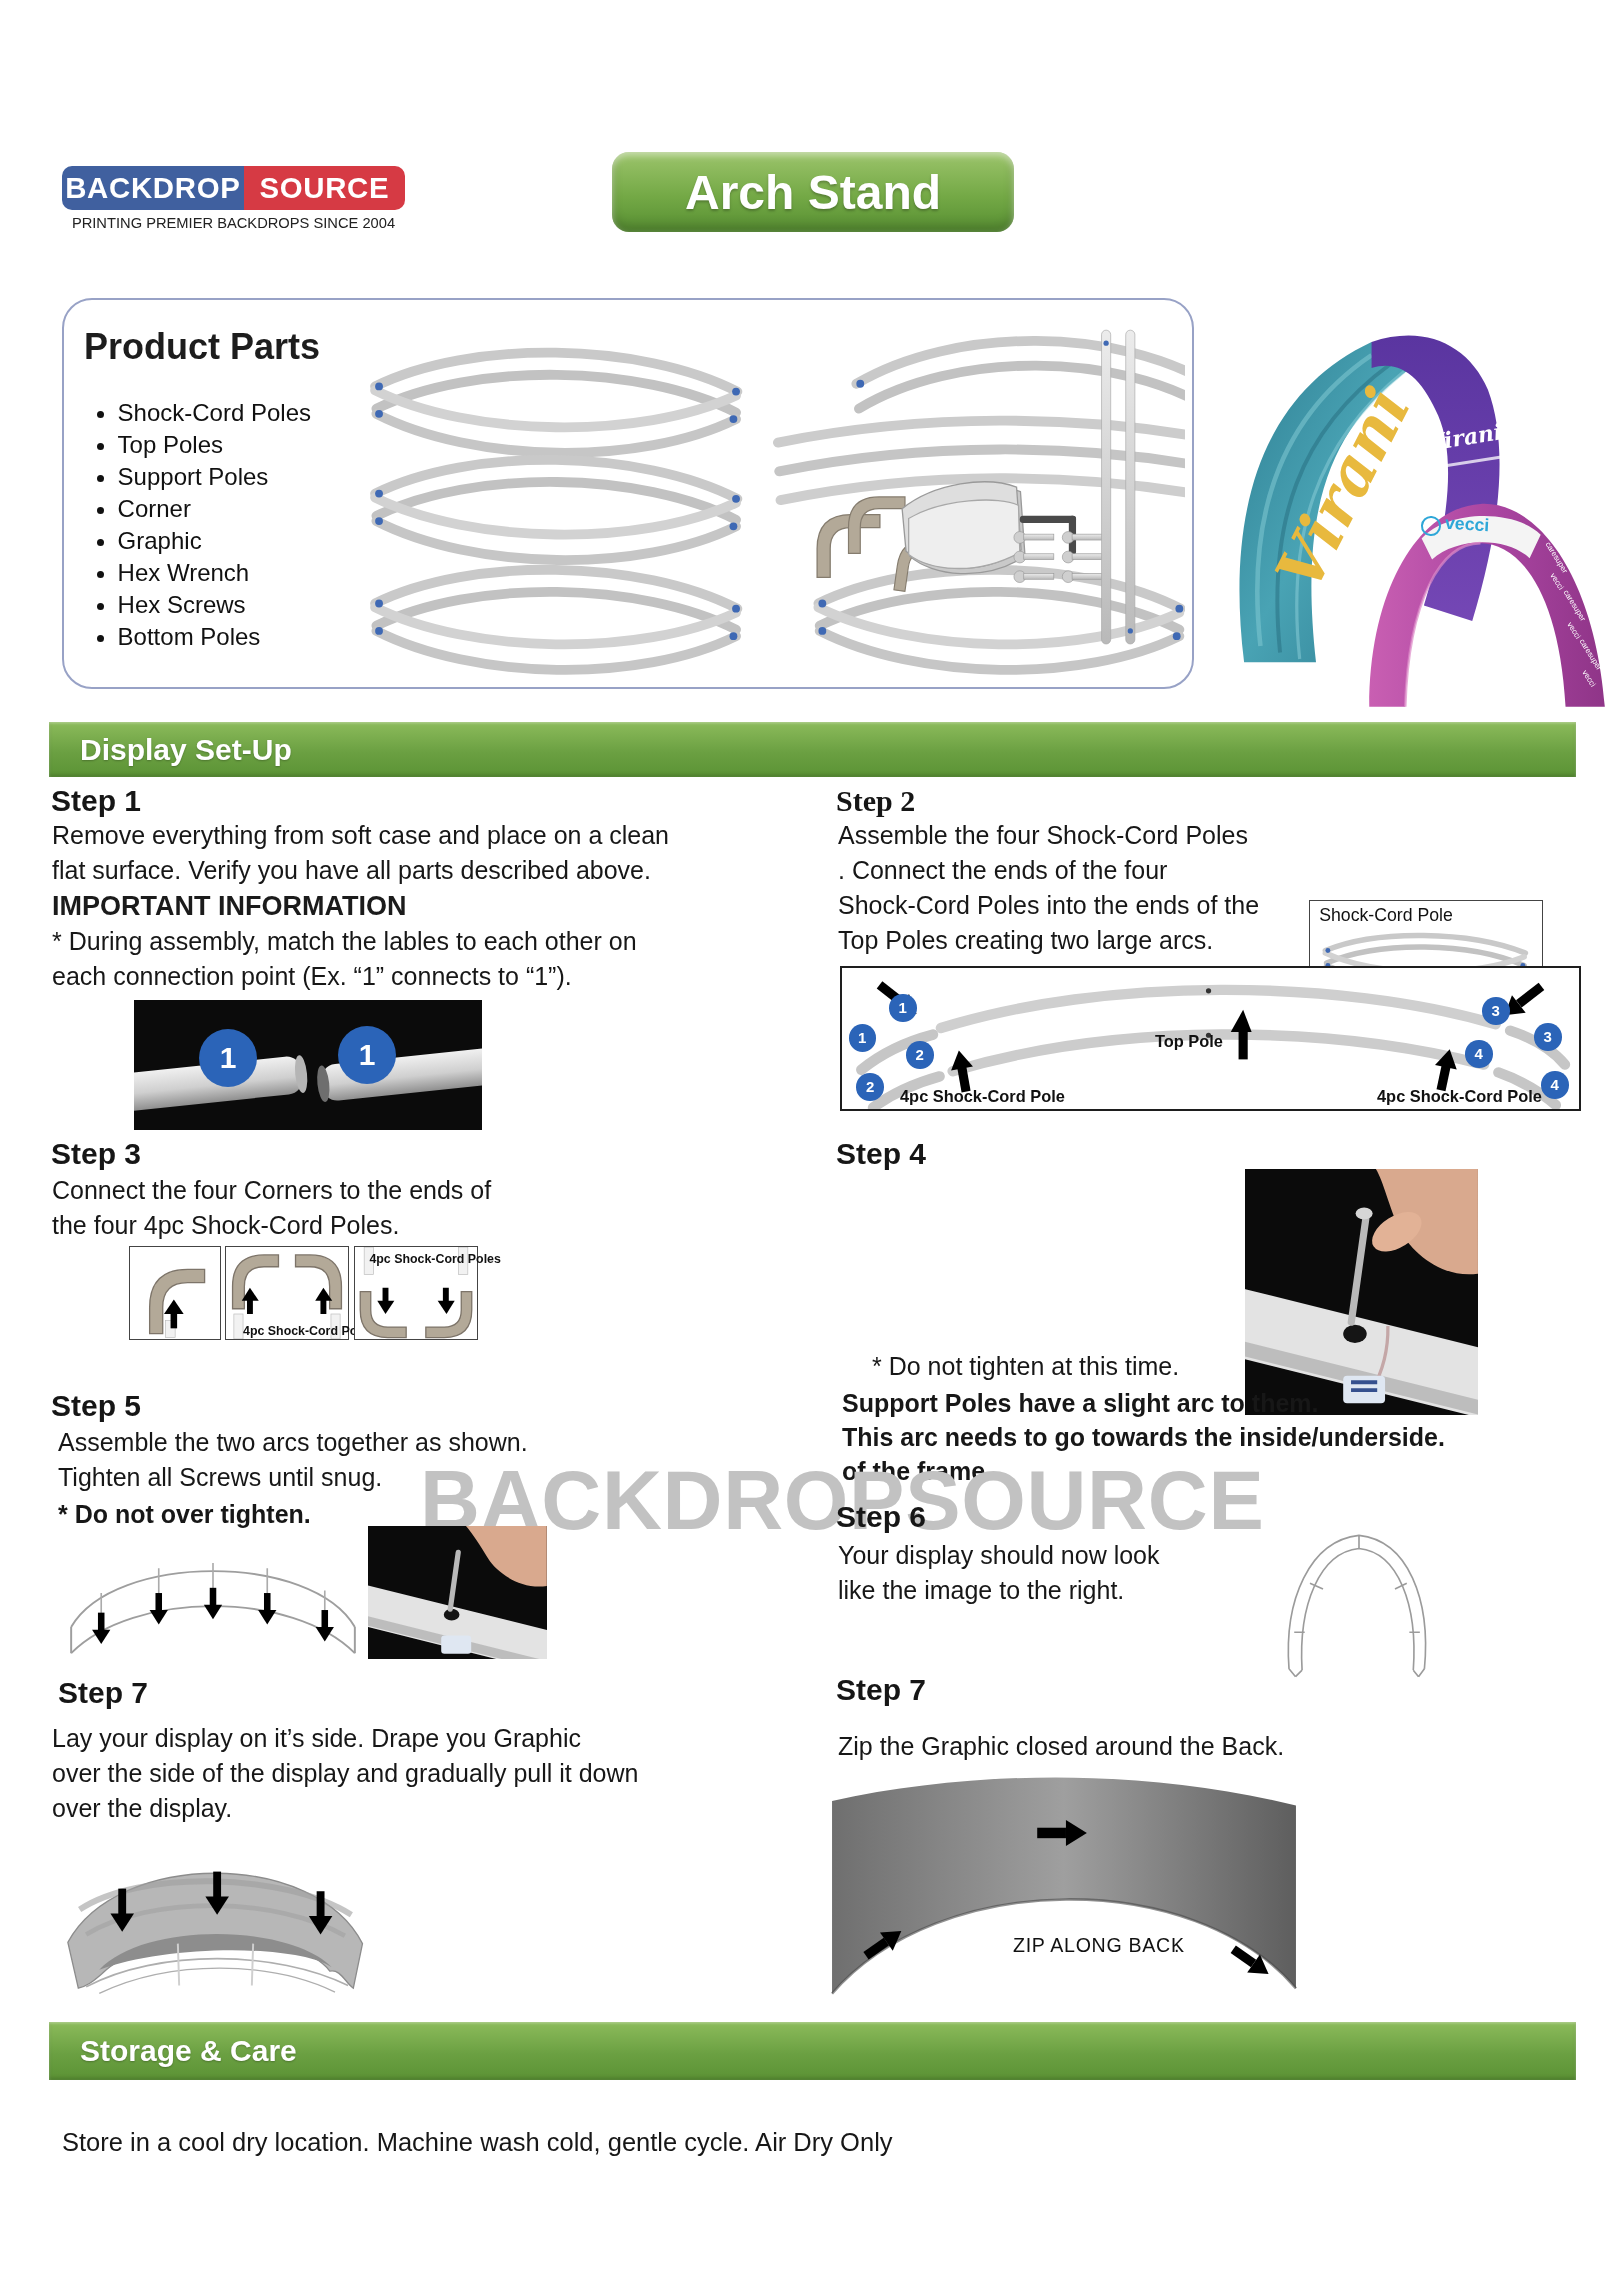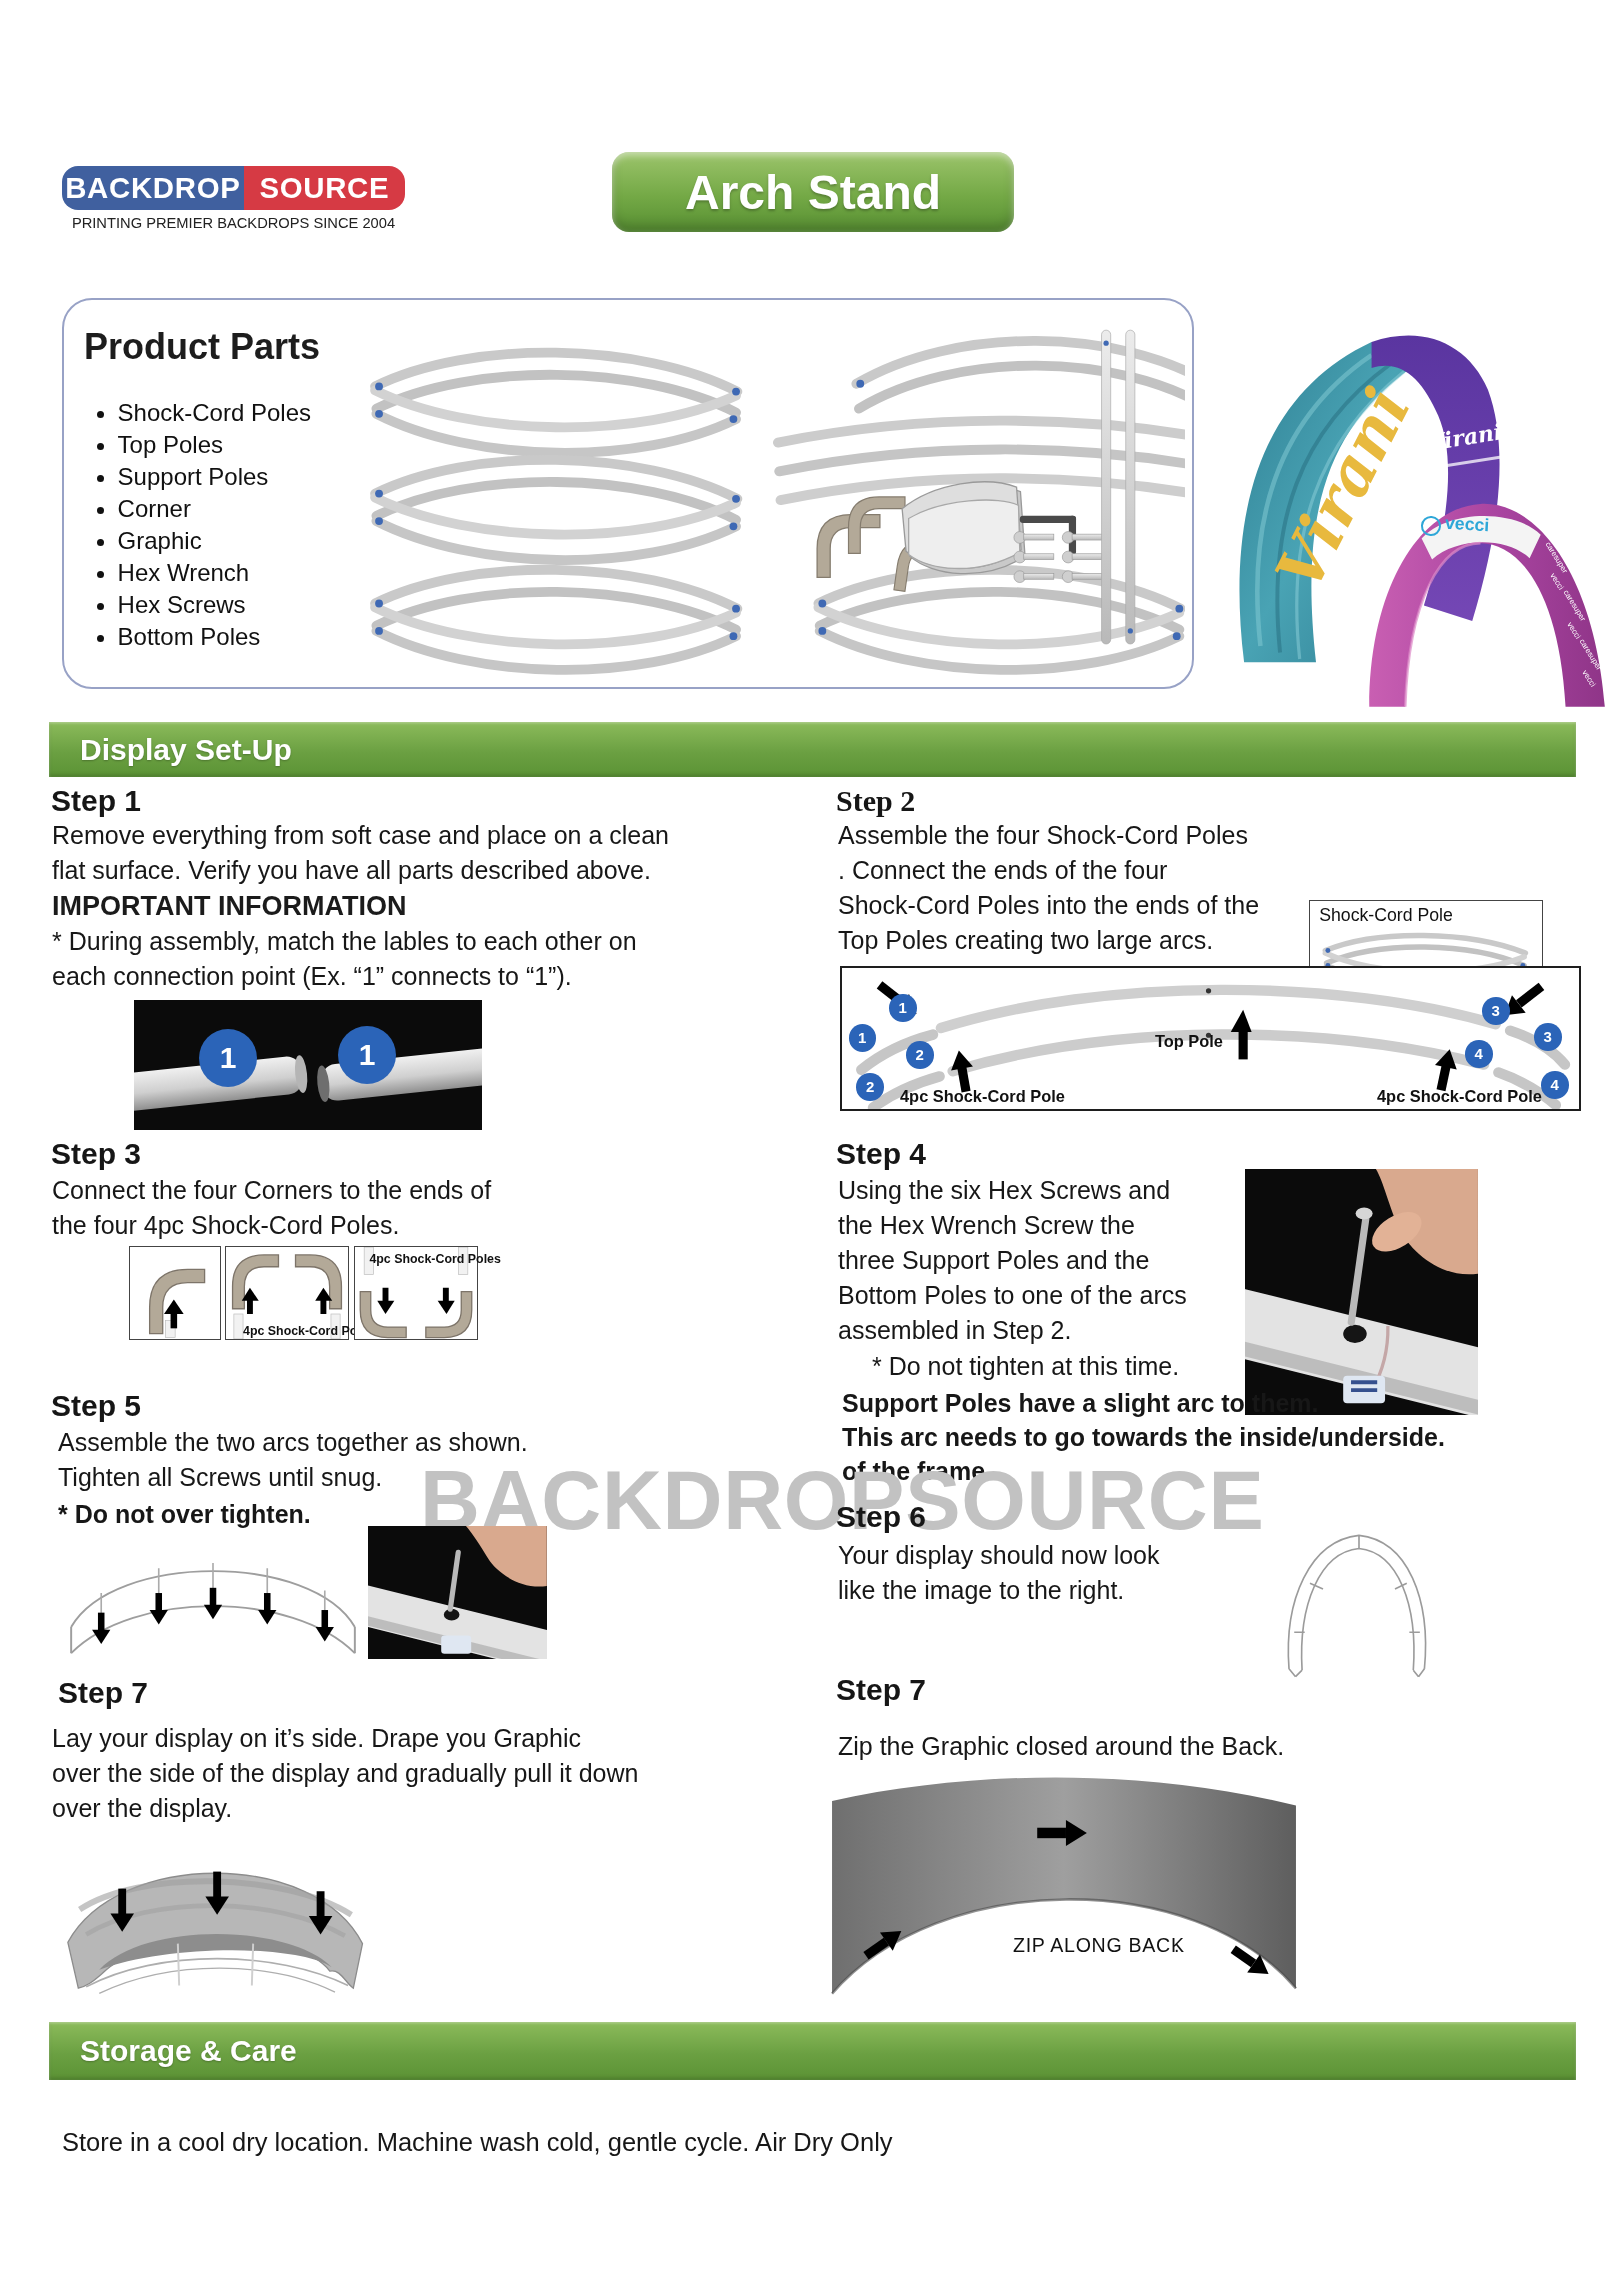--- a/index.html
+++ b/index.html
@@ -1,21 +1,21 @@
 <!DOCTYPE html>
 <html style="font-size:10.5px"><head>
 <meta charset="utf-8">
 <style>
   html,body{margin:0;padding:0;background:#e8e8e8;}
   .page{position:relative;width:1623px;height:2295px;background:#ffffff;
         font-family:"Liberation Sans", sans-serif;color:#1b1b1b;overflow:hidden;}
   .abs{position:absolute;}
 
   
-  .logo-band{left:62px;top:166px;width:343px;height:44px;display:flex;border-radius:16px;overflow:hidden;}
+  .logo-band{left:62px;top:166px;width:343px;height:44px;display:flex;border-radius:10px;overflow:hidden;}
   .logo-seg{display:flex;align-items:center;justify-content:center;color:#fff;font-weight:bold;
             font-size:29.4px;letter-spacing:0.7px;}
   .logo-blue{background:#40609f;flex:0 0 53%;}
   .logo-red{background:#d63a44;flex:1;}
   .logo-tagline{left:62px;top:215px;width:343px;text-align:center;font-size:14.7px;color:#222;}
   .title-btn{left:612px;top:152px;width:402px;height:80px;border-radius:17px;
      background:linear-gradient(180deg,#9cc46b 0%,#74a946 55%,#578f32 100%);
      box-shadow:inset 0 3.3px 7.9px rgba(255,255,255,.5), inset 0 -6.5px 10.5px rgba(0,0,0,.18);
      color:#fff;font-size:48px;font-weight:bold;display:flex;align-items:center;justify-content:center;
      text-shadow:0 2px 2.6px rgba(0,0,0,.25);}
@@ -358,21 +358,20 @@
         </g>
       <g fill="#000">
           <rect x="134" y="62" width="9" height="22"></rect>
           <polygon points="126,82 152,82 139.5,102"></polygon>
         </g>
     </svg>
     <span class="box-label" style="left:14.4px;top:5.2px;">4pc Shock-Cord Poles</span>
   </div>
 
   <div class="abs step-title" style="left:836px;top:1137px;">Step 4</div>
-  <div class="abs body-text" style="left:838px;top:1173px;">Using the six Hex Screws and<br>the Hex Wrench Screw the<br>three Support Poles and the<br>Bottom Poles to one of the arcs<br>assembled in Step 2.</div>
 
   <div class="abs photo-black" style="left:1245px;top:1169px;width:233px;height:246px;">
     <svg width="233" height="246" viewBox="0 0 356 376">
       <rect width="356" height="376" fill="#0b0b0b"></rect>
       <g transform="rotate(14 100 260)">
         <rect x="-60" y="210" width="480" height="104" rx="45" fill="#e3e3e3"></rect>
         <rect x="-60" y="288" width="480" height="22" rx="10" fill="#bdbdbd"></rect>
         <path d="M210,212 q14,52 0,102" stroke="#c4a7a7" stroke-width="5" fill="none"></path>
       </g>
       <ellipse cx="168" cy="252" rx="18" ry="14" fill="#151515"></ellipse>

